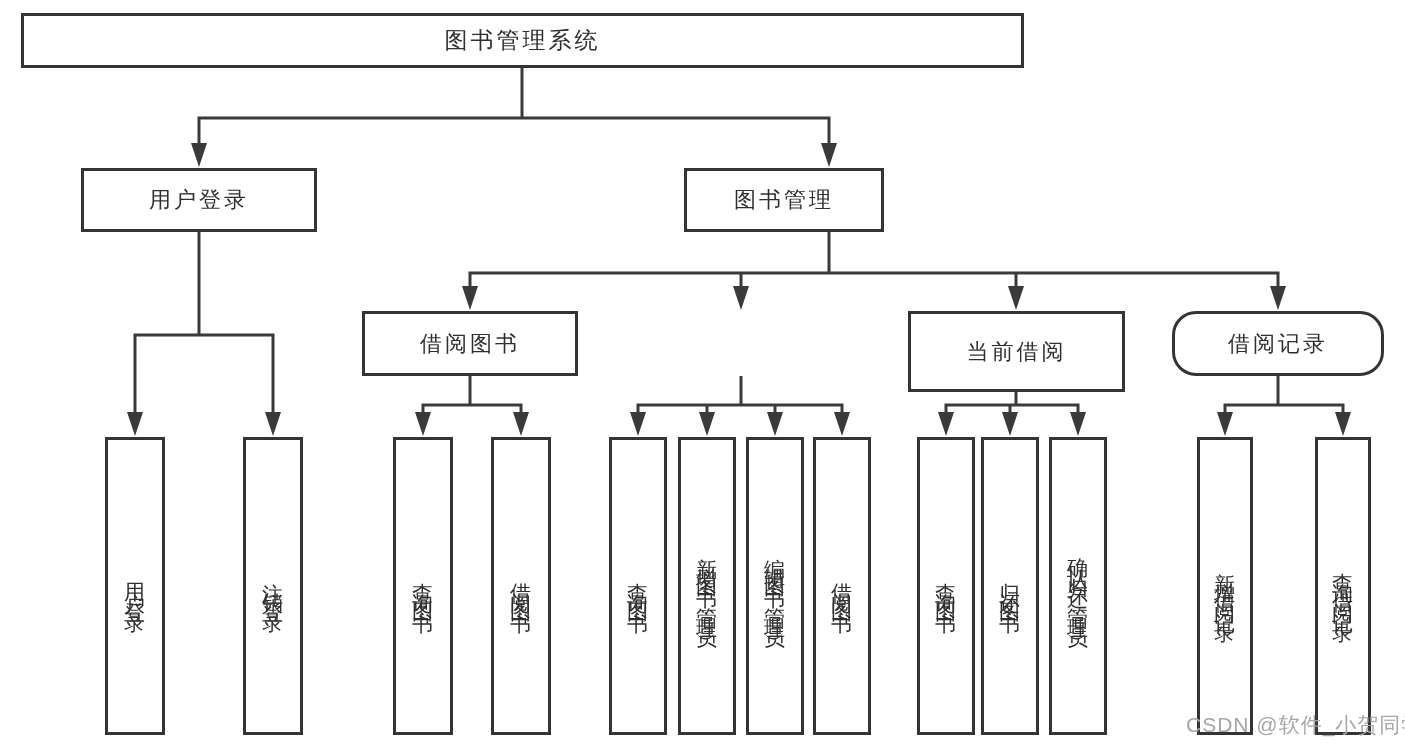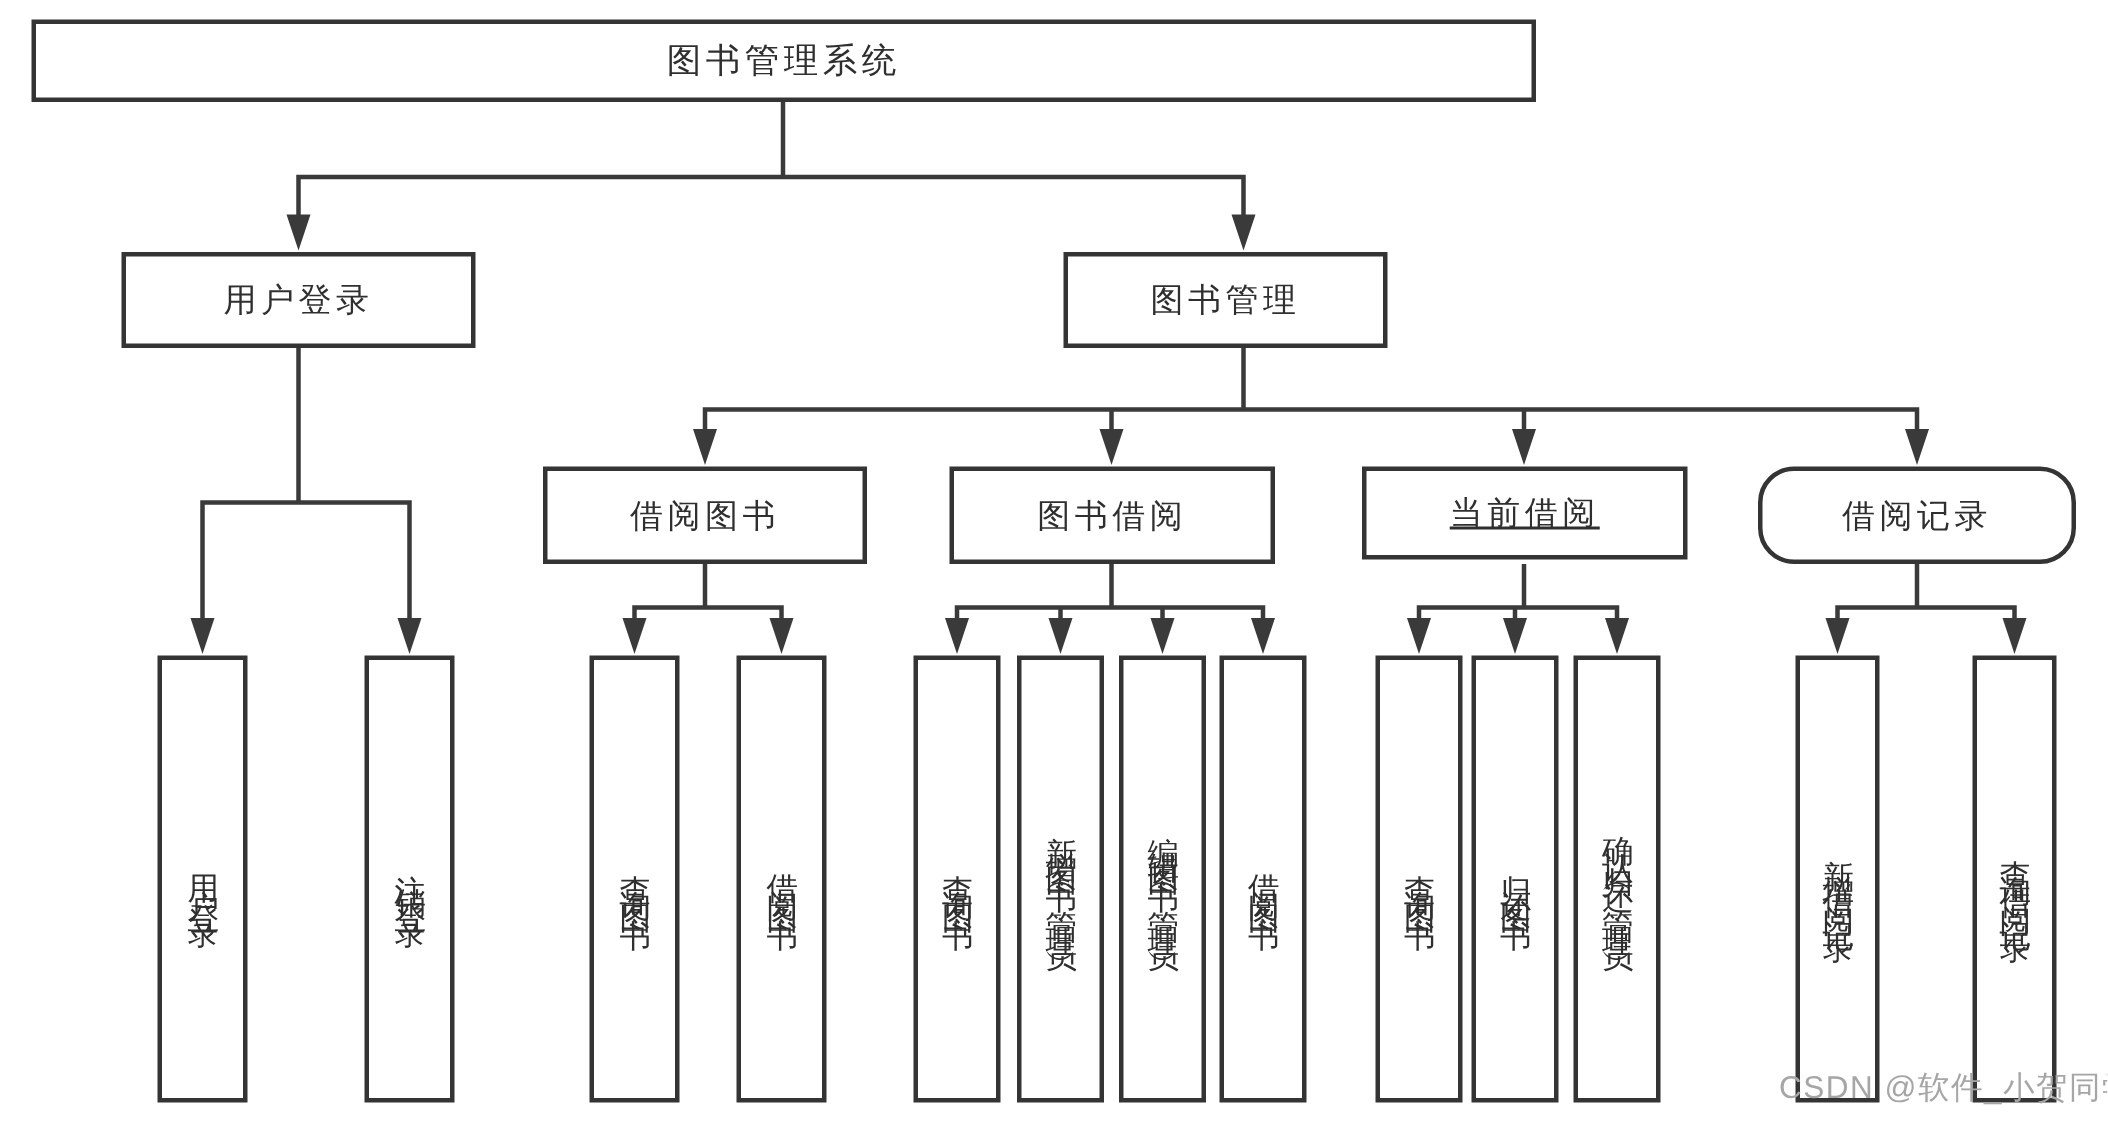--- a/index.html
+++ b/index.html
@@ -97,25 +97,24 @@
       <polygon points="1002,412 1018,412 1010,436"></polygon>
       <polygon points="1070,412 1086,412 1078,436"></polygon>
       <polygon points="1217,412 1233,412 1225,436"></polygon>
       <polygon points="1335,412 1351,412 1343,436"></polygon>
     </g>
   </svg>
 
   <div class="node hbox root" style="left:21px; top:13px; width:1003px; height:55px;">图书管理系统</div>
 
   <div class="node hbox" style="left:81px; top:168px; width:236px; height:64px;">用户登录</div>
-  <div class="node hbox" style="left:709px; top:168px; width:216px; height:64px;">图书管理</div>
+  <div class="node hbox" style="left:684px; top:168px; width:200px; height:64px;">图书管理</div>
 
   <div class="node hbox" style="left:362px; top:311px; width:216px; height:65px;">借阅图书</div>
-  <div class="node hbox" style="left:633px; top:311px; width:217px; height:65px;">图书借阅</div>
-  <div class="node hbox" style="left:908px; top:311px; width:217px; height:62px;text-decoration:underline;">当前借阅</div>
+  <div class="node hbox" style="left:908px; top:311px; width:217px; height:81px;">当前借阅</div>
   <div class="node hbox" style="left:1172px; top:311px; width:212px; height:65px;border-radius:24px;">借阅记录</div>
 
   <div class="node vbox" style="left:105px; top:437px; width:60px; height:298px;">
     <span class="vtext">用户登录</span>
   </div>
   <div class="node vbox" style="left:243px; top:437px; width:60px; height:298px;">
     <span class="vtext">注销登录</span>
   </div>
 
   <div class="node vbox" style="left:393px; top:437px; width:60px; height:298px;">

